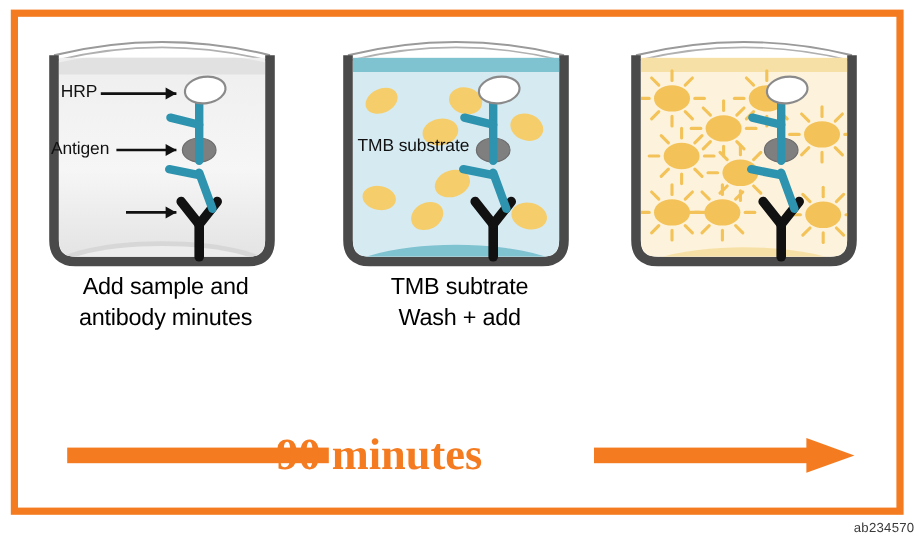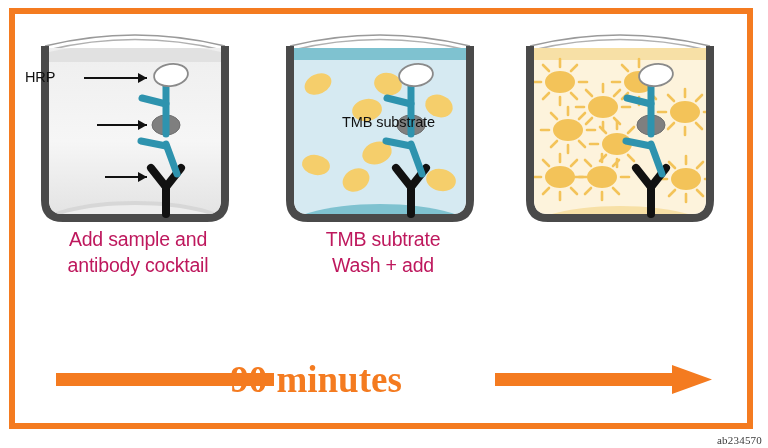--- a/index.html
+++ b/index.html
@@ -59,38 +59,38 @@
   }
   
   .caption {
     position: absolute;
     top: 205px;
     left: -6px;
     width: 218px;
     text-align: center;
     font-size: 19.5px;
     line-height: 1.32;
-    color: #be185d;
+    color: #000000;
     font-family: "Liberation Sans", sans-serif;
     letter-spacing: -0.2px;
   }
   .caption .ln { display: block; white-space: nowrap; }
 
   
   .well-label {
     position: absolute;
     font-size: 14.5px;
     line-height: 1.18;
     color: #111111;
     font-family: "Liberation Sans", sans-serif;
     white-space: nowrap;
     letter-spacing: -0.1px;
   }
-  .well-label.right { }
-  .well-label.center { text-align: left; margin-left: 44px; }
+  .well-label.right { text-align: right; }
+  .well-label.center { text-align: left; }
 
   
   #timeline {
     position: absolute;
     left: 0;
     top: 352px;
     width: 768px;
     height: 62px;
   }
   #timeline-text {
@@ -105,21 +105,21 @@
     color: #F47B20;
     letter-spacing: 0px;
   }
   
   #watermark {
     position: absolute;
     right: 6px;
     bottom: 2px;
     font-size: 11px;
     color: #3a3a3a;
-    font-family: Liberation Serif, serif;
+    font-family: Liberation Sans, sans-serif;
     letter-spacing: 0.2px;
   }
 </style>
 </head>
 <body>
 
 <div id="canvas">
 
   <div id="frame"></div>
 
@@ -181,25 +181,28 @@
           </g>
           <g>
             <line x1="70" y1="155" x2="112" y2="155" stroke="#111111" stroke-width="2.2"></line>
             <path d="M112,155 L103,150 L103,160 Z" fill="#111111"></path>
           </g>
         </svg>
 
         <div class="well-label right" style="left:-10px; top:47px; width:56px;">
           <span class="ln">HRP</span>
         </div>
+        <div class="well-label right" style="left:-28px; top:94px; width:84px;">
+          <span class="ln">Antigen</span>
+        </div>
       </div>
 
       <div class="caption">
         <span class="ln">Add sample and</span>
-        <span class="ln">antibody cocktail</span>
+        <span class="ln">antibody minutes</span>
       </div>
     </div>
 
     <div class="well-col c2">
       <div class="well-wrap">
         <svg class="well-svg" width="205" height="200" viewBox="0 0 205 200">
           <defs>
             <clipPath id="clip2">
               <path d="M14,26 L14,178 Q14,192 28,192 L172,192 Q186,192 186,178 L186,26 Z"></path>
             </clipPath>

